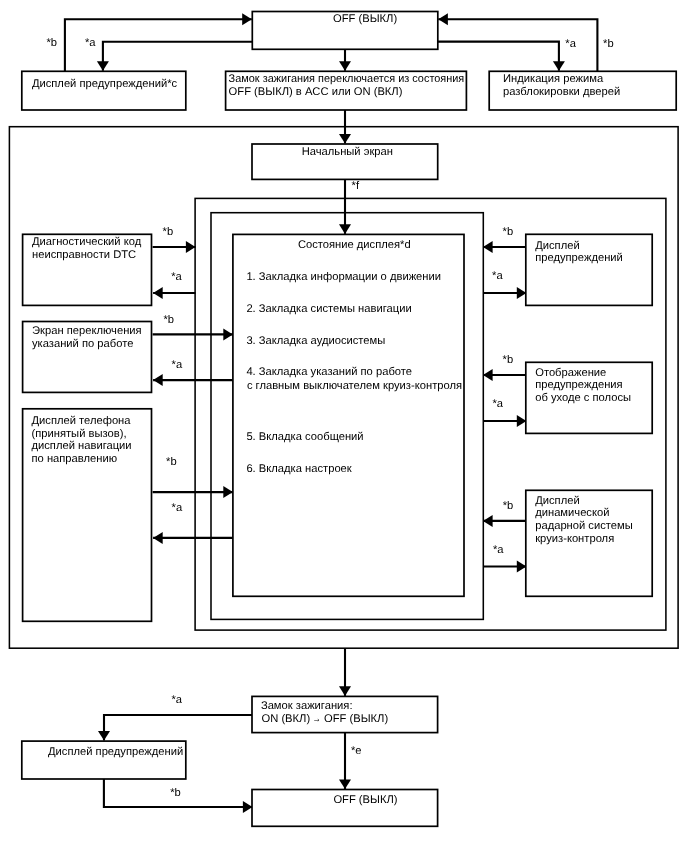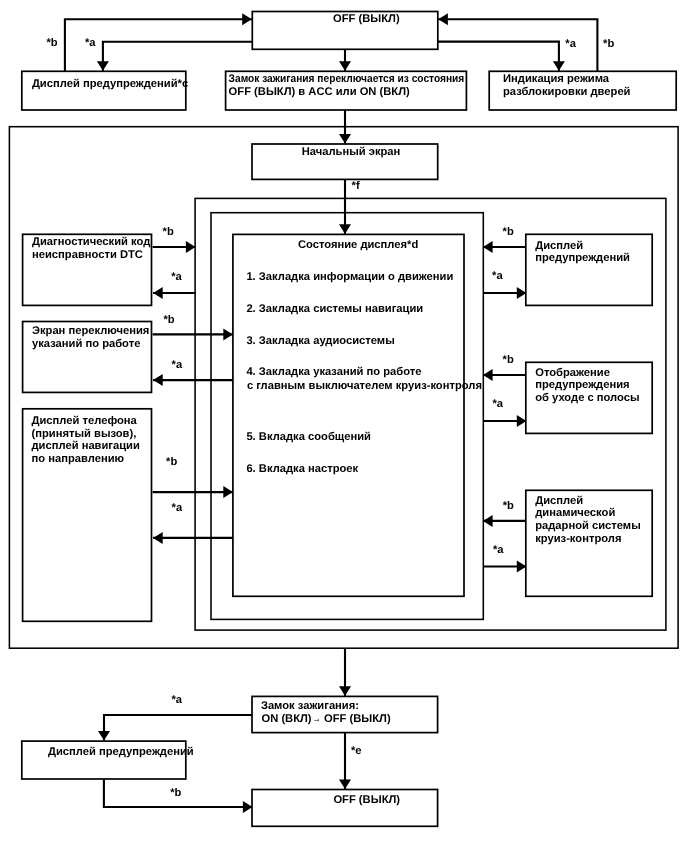--- a/index.html
+++ b/index.html
@@ -1,18 +1,18 @@
 <!DOCTYPE html>
 <html><head>
 <meta charset="utf-8">
 <title>Diagram</title>
 <style>
   html,body{margin:0;padding:0;background:#ffffff;}
   body{width:688px;height:852px;overflow:hidden;font-family:"Liberation Sans",sans-serif;}
-  #stage{position:relative;width:688px;height:852px;background:#fff;font-weight:bold;}
+  #stage{position:relative;width:688px;height:852px;background:#fff;}
   svg.sheet{position:absolute;left:0;top:0;}
   .bx{fill:#fff;stroke:#000;stroke-width:1.7;}
   .grp{fill:none;stroke:#000;stroke-width:1.55;}
   .ln{stroke:#000;stroke-width:2.1;fill:none;}
   .ah{fill:#000;stroke:none;}
   text{font-family:"Liberation Sans",sans-serif;fill:#000;-webkit-font-smoothing:antialiased;text-rendering:geometricPrecision;}
   .tx{font-size:11.2px;}
   .lbl{font-size:11.2px;}
 </style>
 </head>

